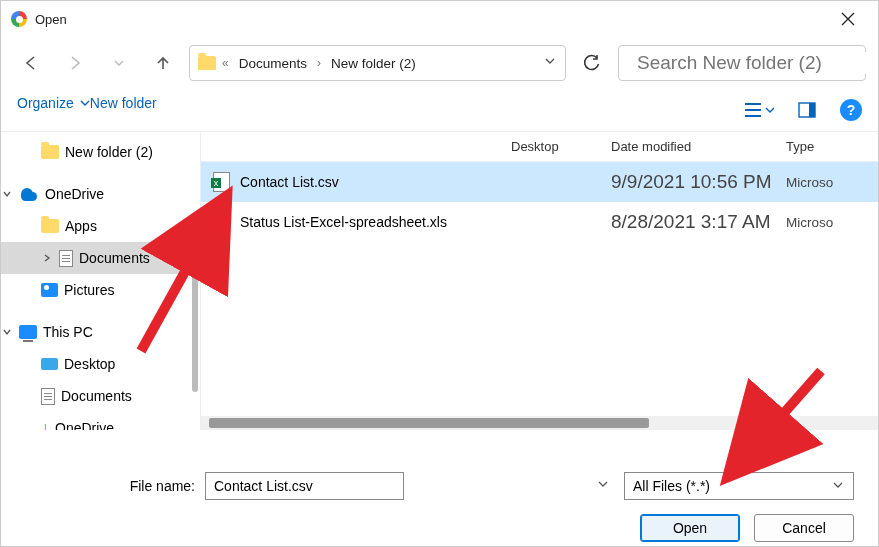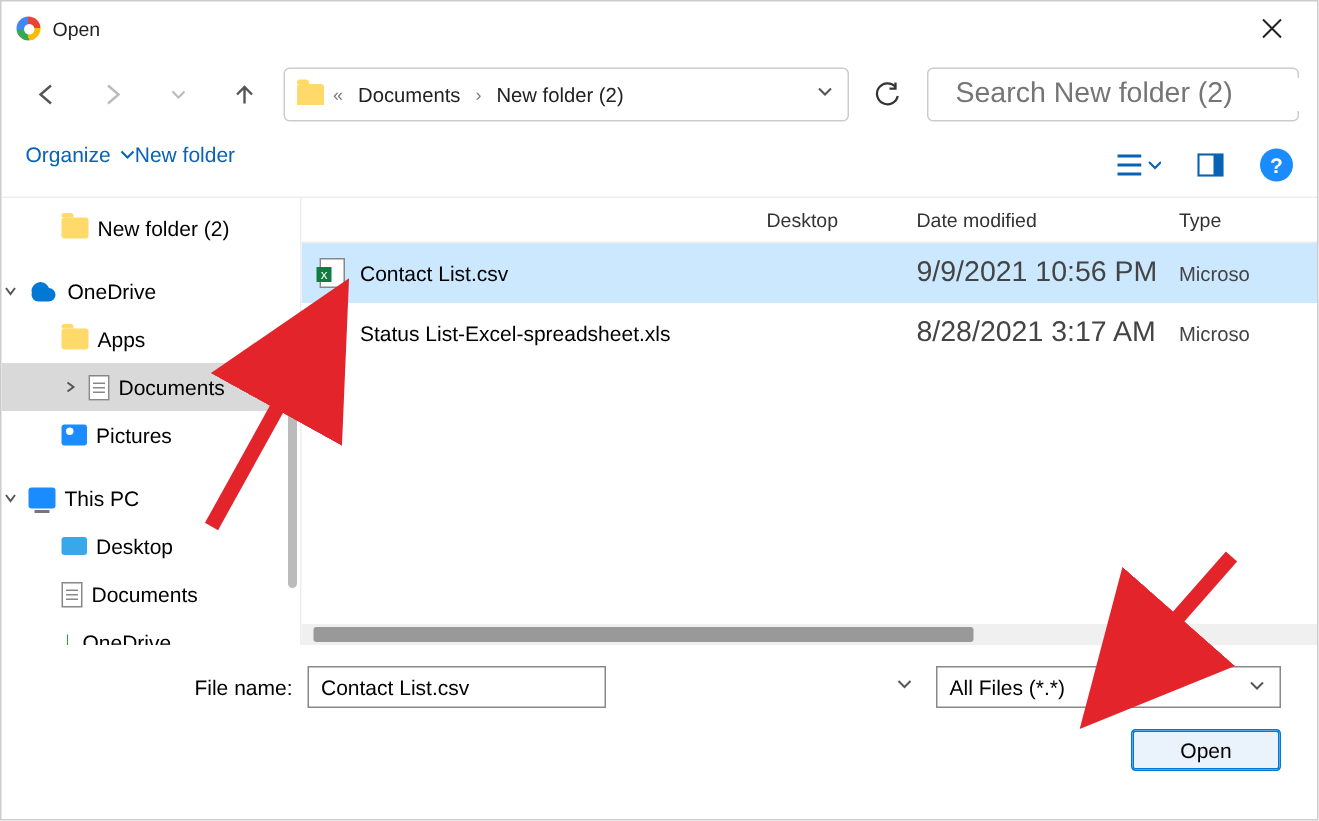--- a/index.html
+++ b/index.html
@@ -66,21 +66,21 @@
 .filerow .fdate { width:175px; color:#444; font-size:19px; }
 .filerow .ftype { flex:1; color:#444; font-size:13.5px; }
 .csv-ico { width:17px; height:20px; background:#fff; border:1px solid #888; position:relative; }
 .csv-ico::after { content:"x"; position:absolute; font-size:9px; background:#107c41; color:#fff; width:10px; height:10px; display:flex; align-items:center; justify-content:center; left:-3px; top:5px; }
 .xls-ico { width:17px; height:20px; background:#fff; border:1px solid #888; position:relative; }
 .xls-ico::after { content:"x"; position:absolute; font-size:9px; background:#107c41; color:#fff; width:10px; height:10px; display:flex; align-items:center; justify-content:center; left:-3px; top:5px; }
 .hscroll { height:14px; background:#f0f0f0; position:relative; margin-top:auto; }
 .hscroll-thumb { position:absolute; left:8px; top:2px; height:10px; width:440px; background:#999; border-radius:2px; }
 
 .footer { padding: 14px 24px; }
-.fn-row { display:flex; align-items:center; gap:10px; margin-bottom:14px; }
+.fn-row { display:flex; align-items:center; gap:10px; margin-bottom:14px;margin-top:28px; }
 .fn-label { font-size:14px; text-align:right; width:170px; }
 .fn-input { flex:1; height:28px; border:1px solid #888; padding:0 8px; font-size:14px; position:relative; }
 .fn-input-wrap { flex:1; position:relative; }
 .fn-dd { position:absolute; right:4px; top:5px; cursor:pointer; }
 .filter-sel { width:230px; height:28px; border:1px solid #888; padding:0 8px; font-size:14px; display:flex; align-items:center; position:relative; }
 .btn-row { display:flex; justify-content:flex-end; gap:14px; padding-right:0; }
 .dlg-btn { width:100px; height:28px; border:1px solid #888; background:#fdfdfd; font-size:14px; cursor:pointer; display:flex; align-items:center; justify-content:center; border-radius:3px;}
 .dlg-btn.primary { border:1px solid #0078d4; background:#eaf3fb; box-shadow: inset 0 0 0 1px #0078d4; }
 
 .arrow-annot { position:absolute; pointer-events:none; }
@@ -281,20 +281,23 @@
       <span>All Files (*.*)</span>
       <span style="margin-left:auto"><svg width="14" height="14">
             <path d="M3 5 L7 9 L11 5" fill="none" stroke="#555" stroke-width="1.3"></path>
           </svg></span>
     </div>
   </div>
   <div class="btn-row">
     <div class="dlg-btn primary">
         <span>Open</span>
       </div>
+    <div class="dlg-btn">
+        <span>Cancel</span>
+      </div>
   </div>
 </div>
 
 <div class="arrow-annot" style="left:130px; top:190px;">
   <svg width="110" height="170">
     <defs>
         <marker id="ah1" markerWidth="10" markerHeight="10" refX="8" refY="5" orient="auto">
           <path d="M0 0 L10 5 L0 10 Z" fill="#e3242b"></path>
         </marker>
       </defs>

